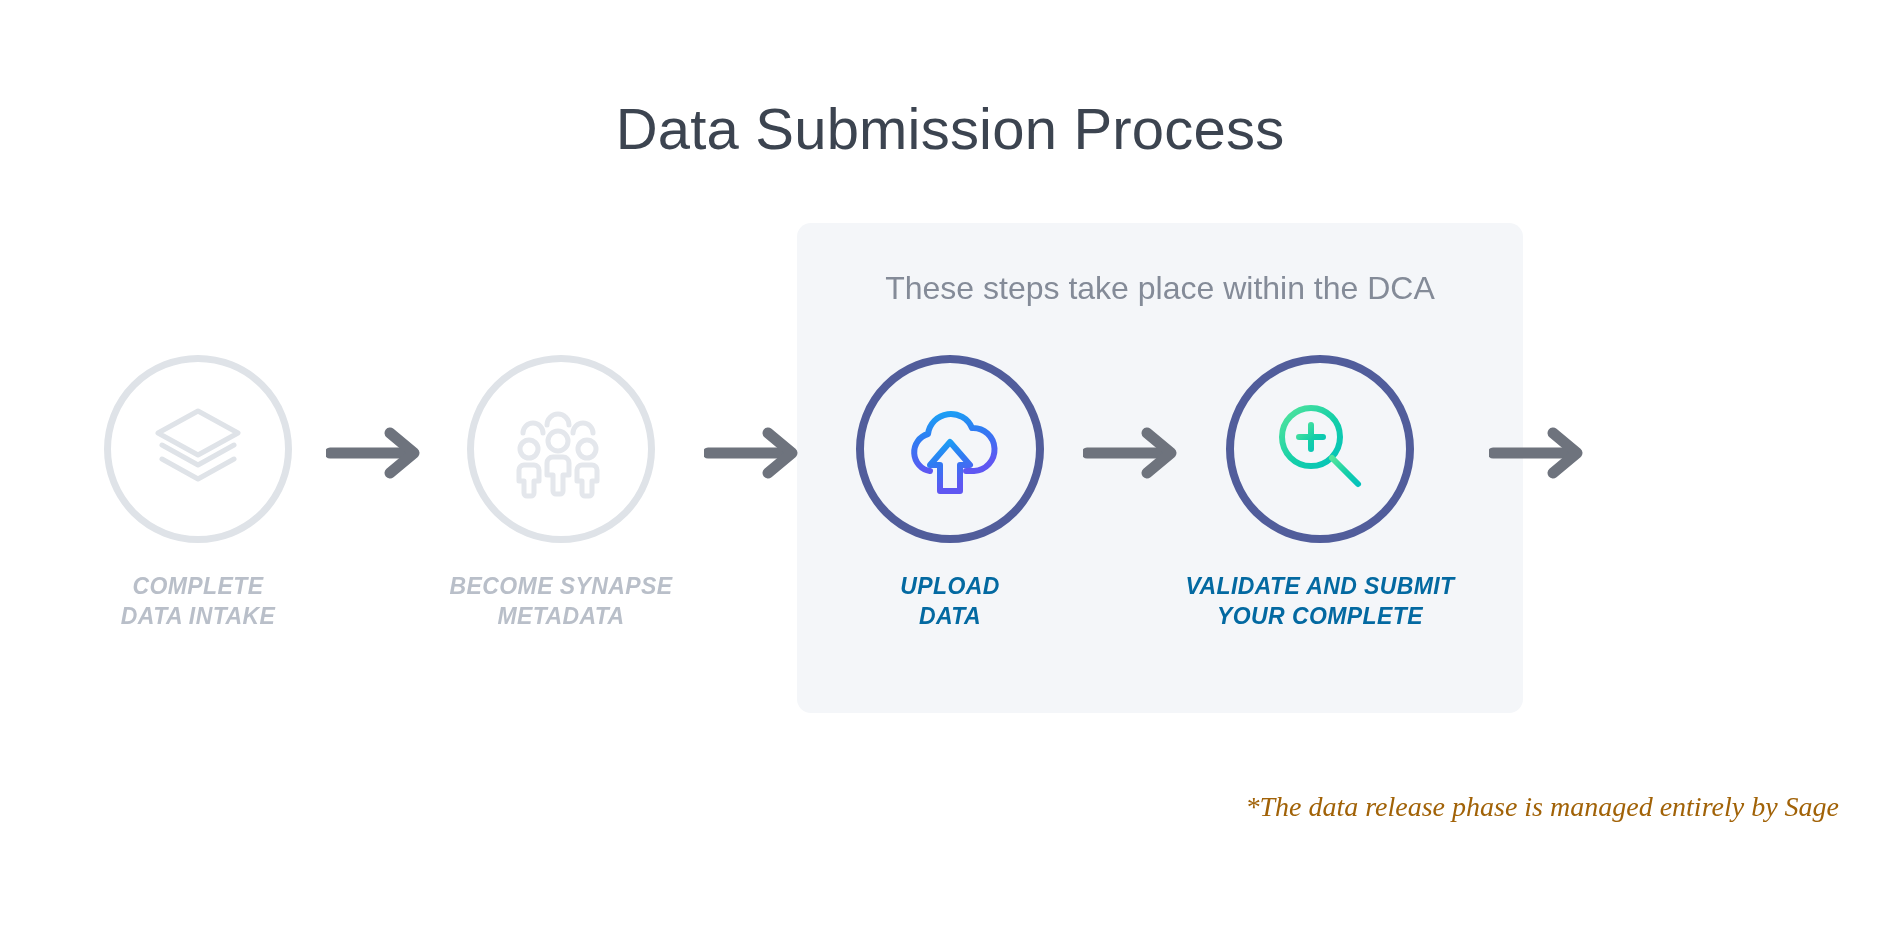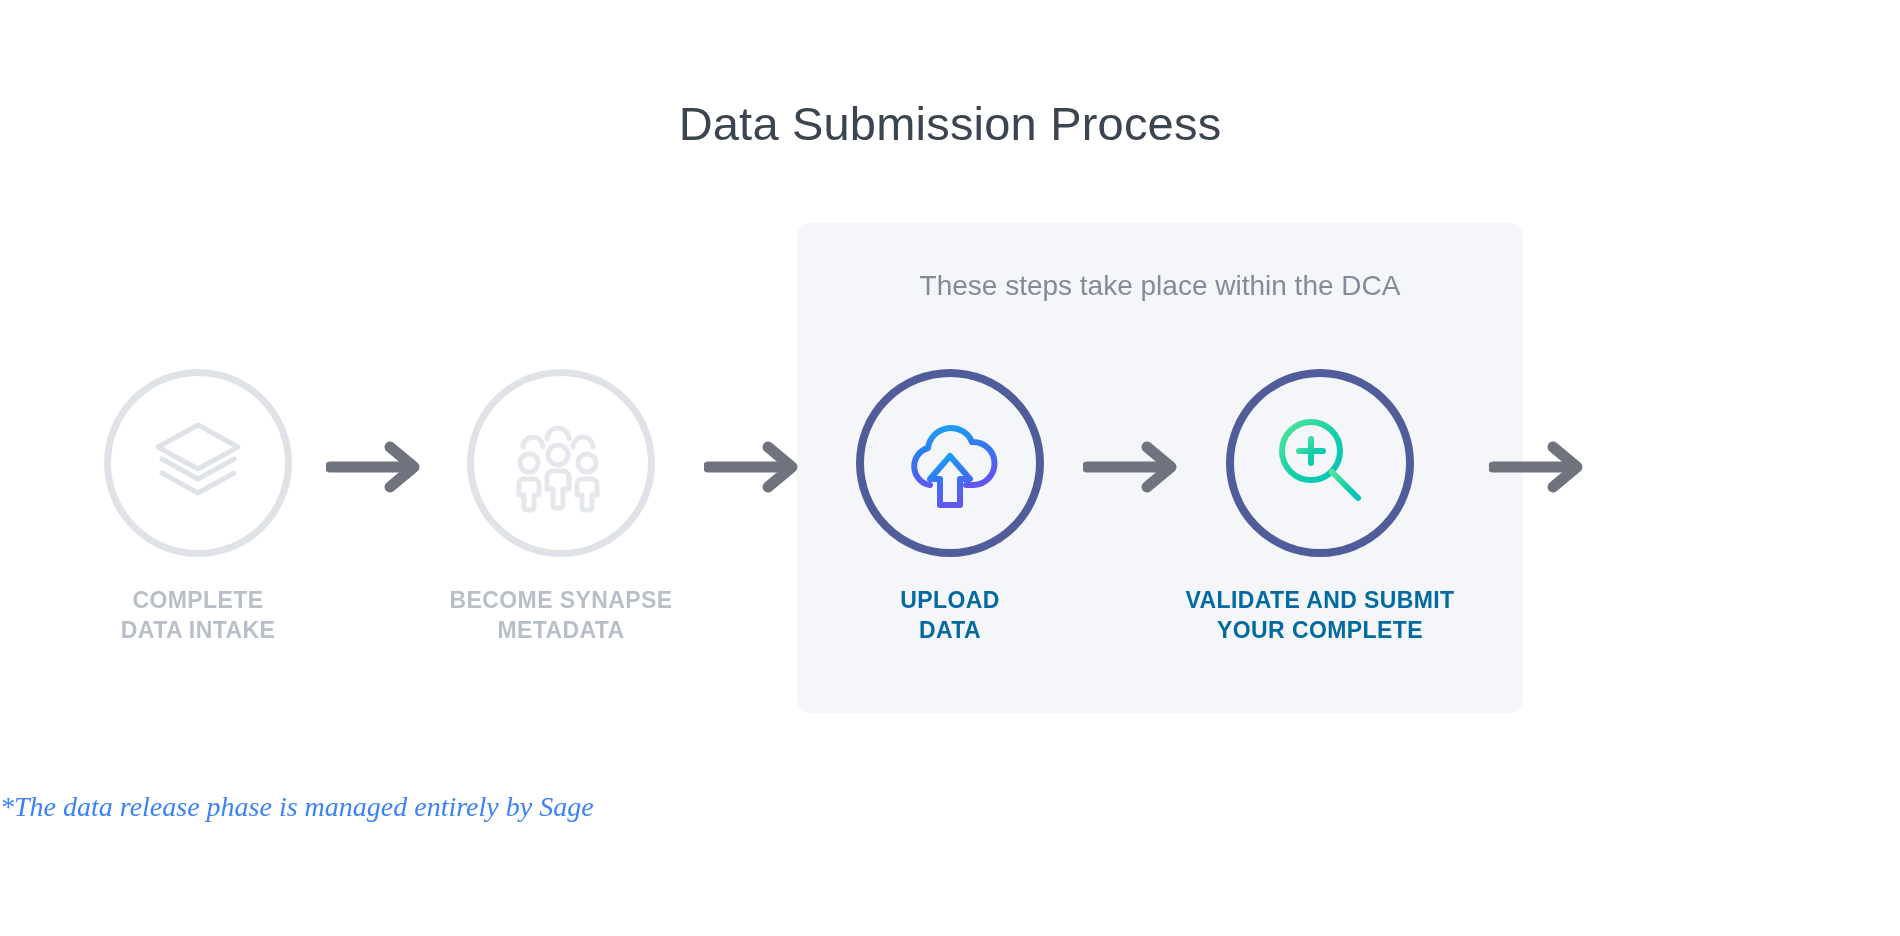--- a/index.html
+++ b/index.html
@@ -15,21 +15,21 @@
     position: relative;
   }
 
   
   .page-title {
     position: absolute;
     top: 100px;
     left: 0;
     width: 1900px;
     text-align: center;
-    font-size: 47px;
+    font-size: 58px;
     font-weight: 400;
     color: #3c4450;
     letter-spacing: 0.2px;
     line-height: 1;
   }
 
   
   .dca-panel {
     position: absolute;
     left: 797px;
@@ -38,33 +38,34 @@
     height: 490px;
     background: #f4f6f9;
     border-radius: 14px;
   }
   .dca-caption {
     position: absolute;
     left: 797px;
     top: 272px;
     width: 726px;
     text-align: center;
-    font-size: 28px;
+    font-size: 32px;
     font-weight: 400;
     color: #848b98;
     line-height: 1;
   }
 
   
   .flow {
     position: absolute;
     left: 0;
-    top: 369px;
+    top: 355px;
     width: 1900px;
     height: 240px;
+    font-style: italic;
   }
   .step {
     position: absolute;
     top: 0;
     width: 196px;
     text-align: center;
   }
   .step .circle {
     width: 188px;
     height: 188px;
@@ -113,25 +114,25 @@
   .arrow-1 { left: 704px; }
   .arrow-2 { left: 1083px; }
   .arrow-3 { left: 1489px; }
 
   
   .footnote {
     position: absolute;
     top: 793px;
     left: 0;
     width: 1839px;
-    text-align: left;
+    text-align: right;
     font-family: "Liberation Serif", "DejaVu Serif", serif;
     font-style: italic;
     font-size: 28px;
-    color: #3b82f6;
+    color: #a16207;
     line-height: 1;
   }
 </style>
 </head>
 <body>
 
 <div class="page-title">Data Submission Process</div>
 
 <div class="dca-panel"></div>
 

